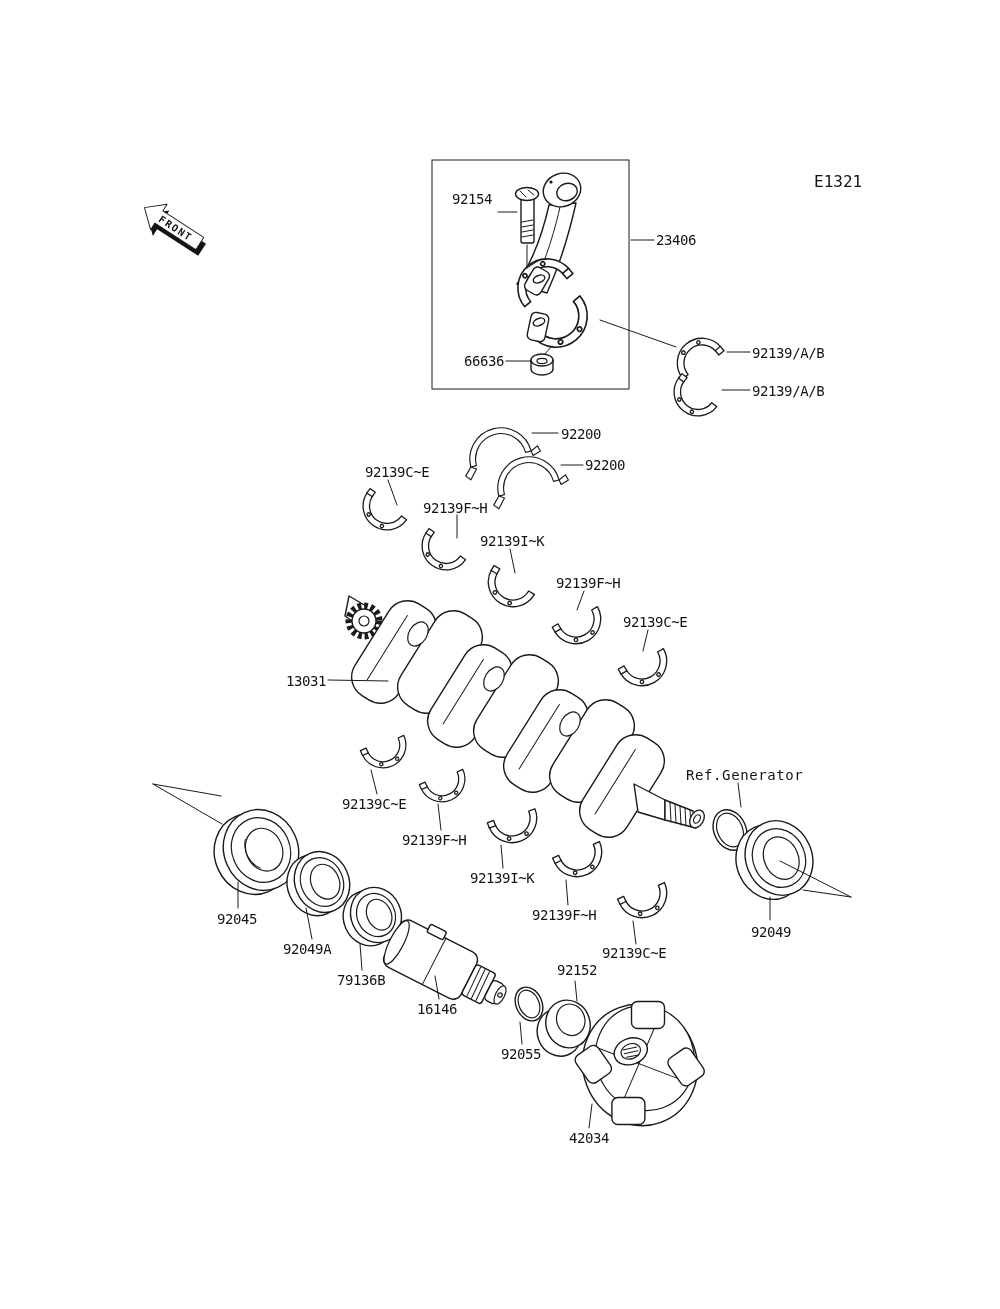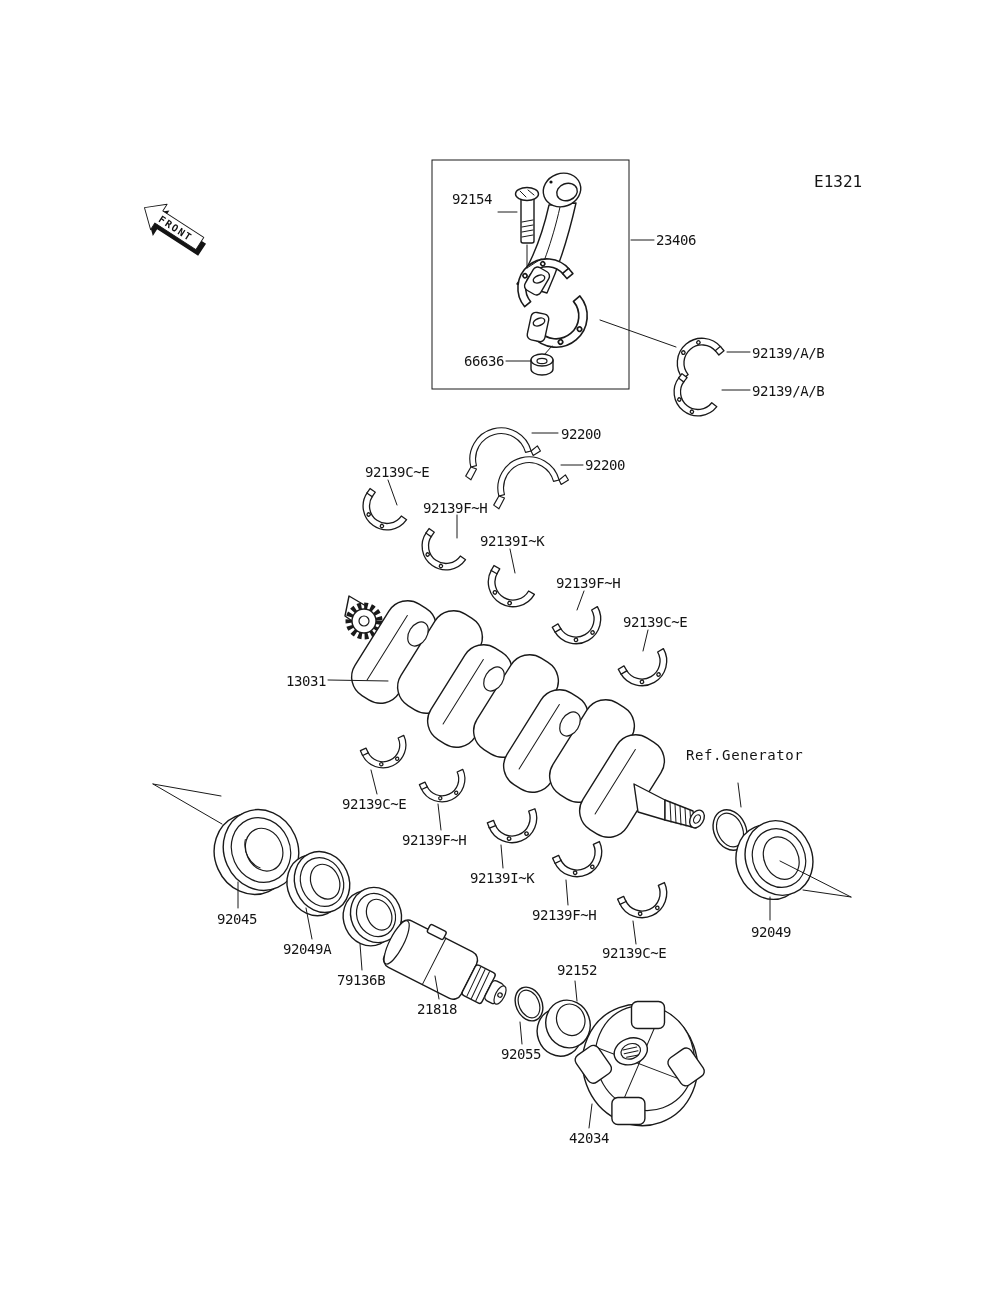--- a/index.html
+++ b/index.html
@@ -282,23 +282,23 @@
   <div class="lbl" style="left:623px;top:615px">92139C~E</div>
 
   <div class="lbl" style="left:286px;top:674px">13031</div>
 
   <div class="lbl" style="left:342px;top:797px">92139C~E</div>
   <div class="lbl" style="left:402px;top:833px">92139F~H</div>
   <div class="lbl" style="left:470px;top:871px">92139I~K</div>
   <div class="lbl" style="left:532px;top:908px">92139F~H</div>
   <div class="lbl" style="left:602px;top:946px">92139C~E</div>
 
-  <div class="lbl lbl-wide" style="left:686px;top:748px">Ref.Generator</div>
+  <div class="lbl lbl-wide" style="left:686px;top:768px">Ref.Generator</div>
   <div class="lbl" style="left:751px;top:925px">92049</div>
 
   <div class="lbl" style="left:217px;top:912px">92045</div>
   <div class="lbl" style="left:283px;top:942px">92049A</div>
   <div class="lbl" style="left:337px;top:973px">79136B</div>
-  <div class="lbl" style="left:417px;top:1002px">21818</div>
+  <div class="lbl" style="left:417px;top:1002px">16146</div>
   <div class="lbl" style="left:501px;top:1047px">92055</div>
   <div class="lbl" style="left:557px;top:963px">92152</div>
   <div class="lbl" style="left:569px;top:1131px">42034</div>
 </div>
 
 </body></html>

